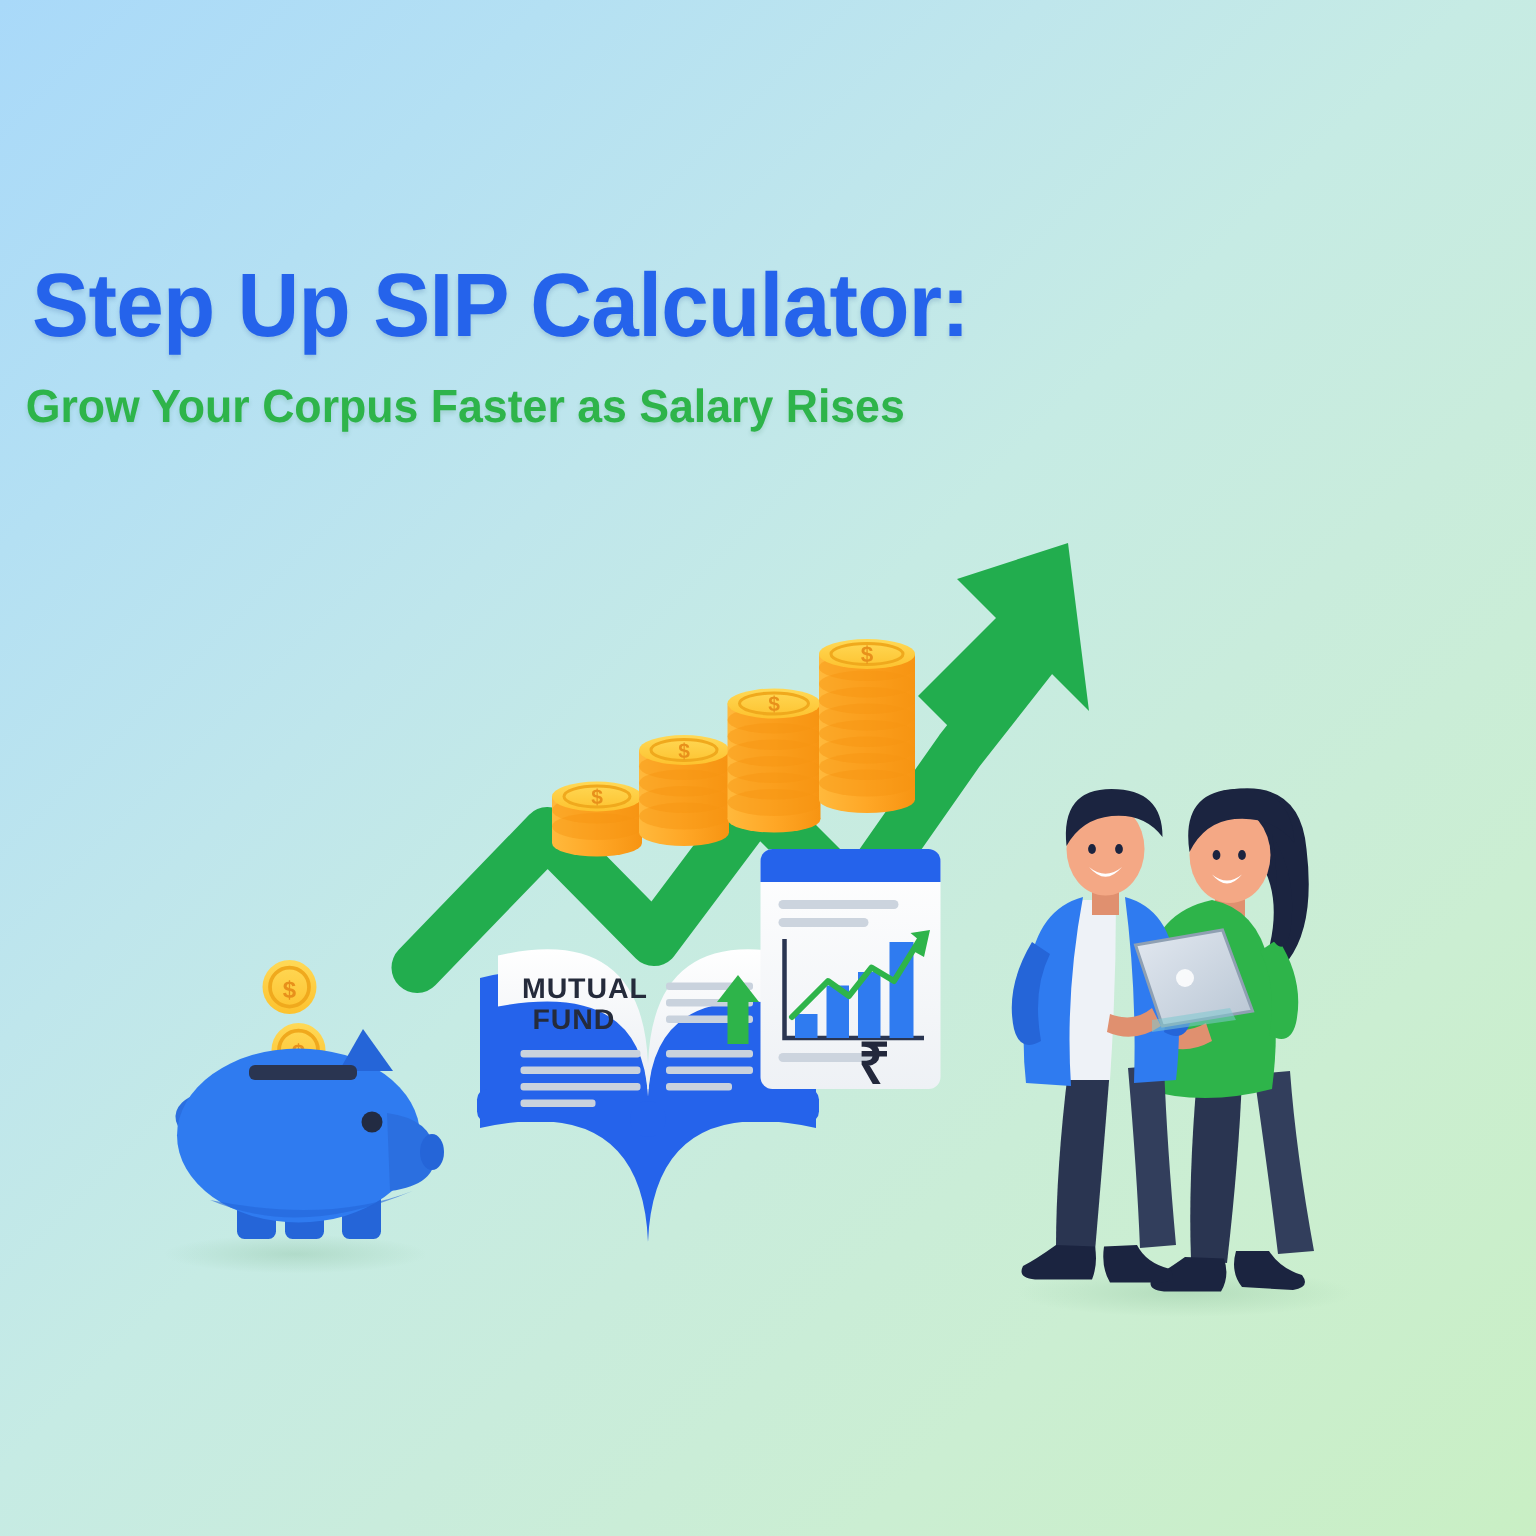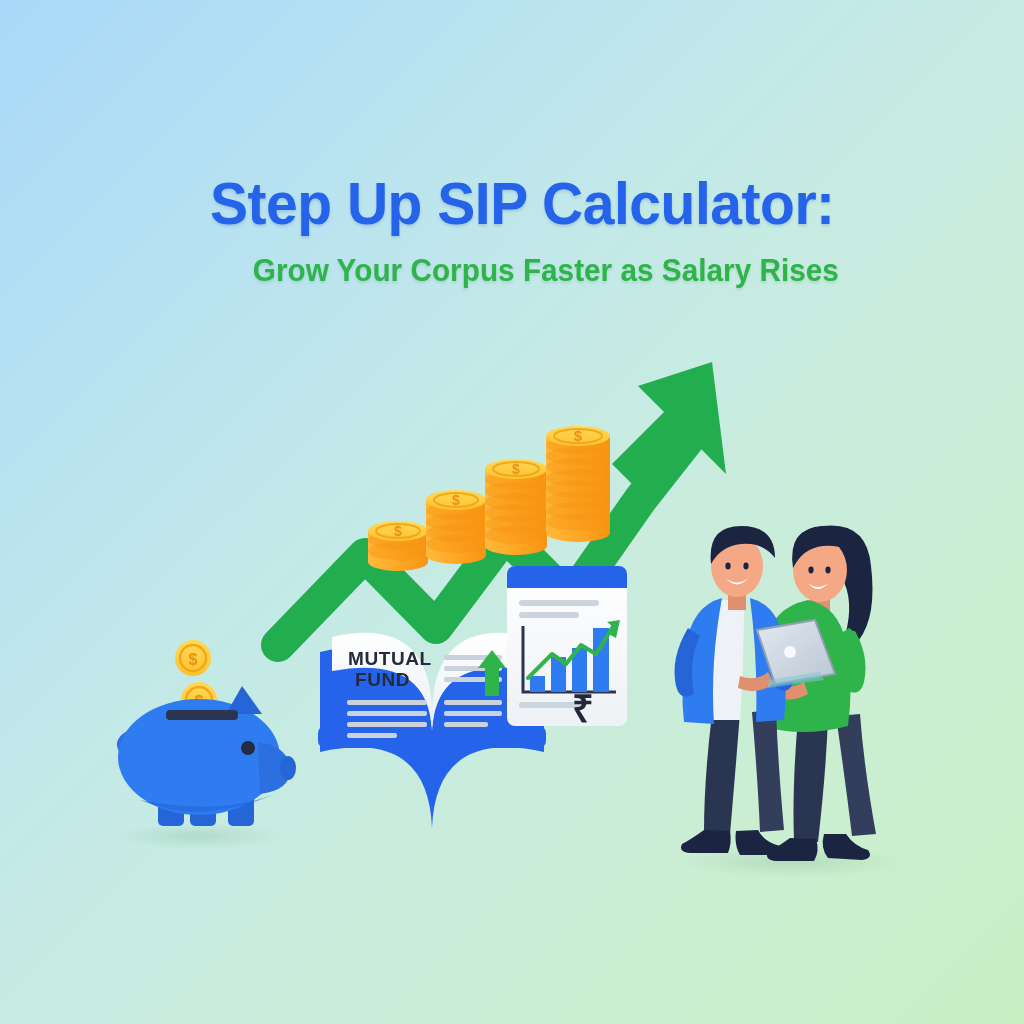--- a/index.html
+++ b/index.html
@@ -24,21 +24,21 @@
         #cbeed2 78%,
         #c9efc4 100%);
   }
 
   
   #heading {
     position: absolute;
     left: 0;
     top: 168px;
     width: 856px;
-    text-align: right;
+    text-align: left;
     z-index: 40;
   }
   #title {
     display: block;
     font-family: "Liberation Sans", sans-serif;
     font-weight: bold;
     font-size: 60px;
     line-height: 72px;
     letter-spacing: -0.5px;
     color: #2563eb;

